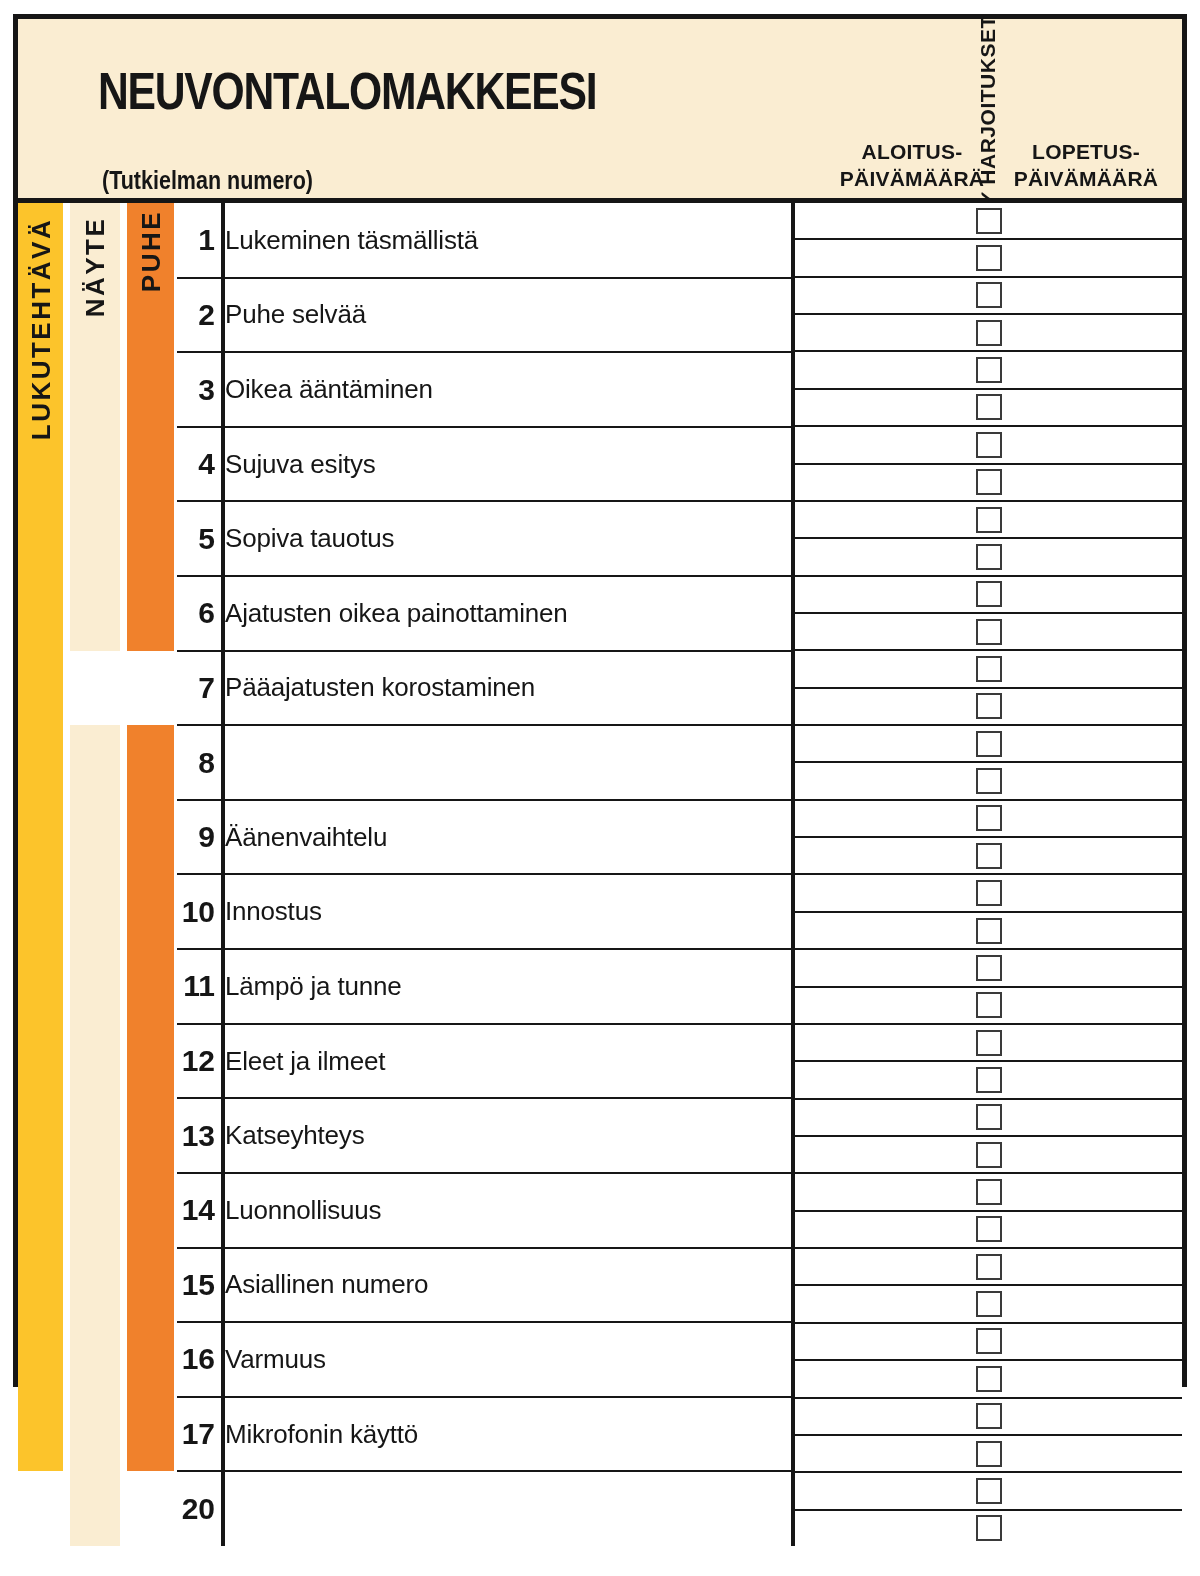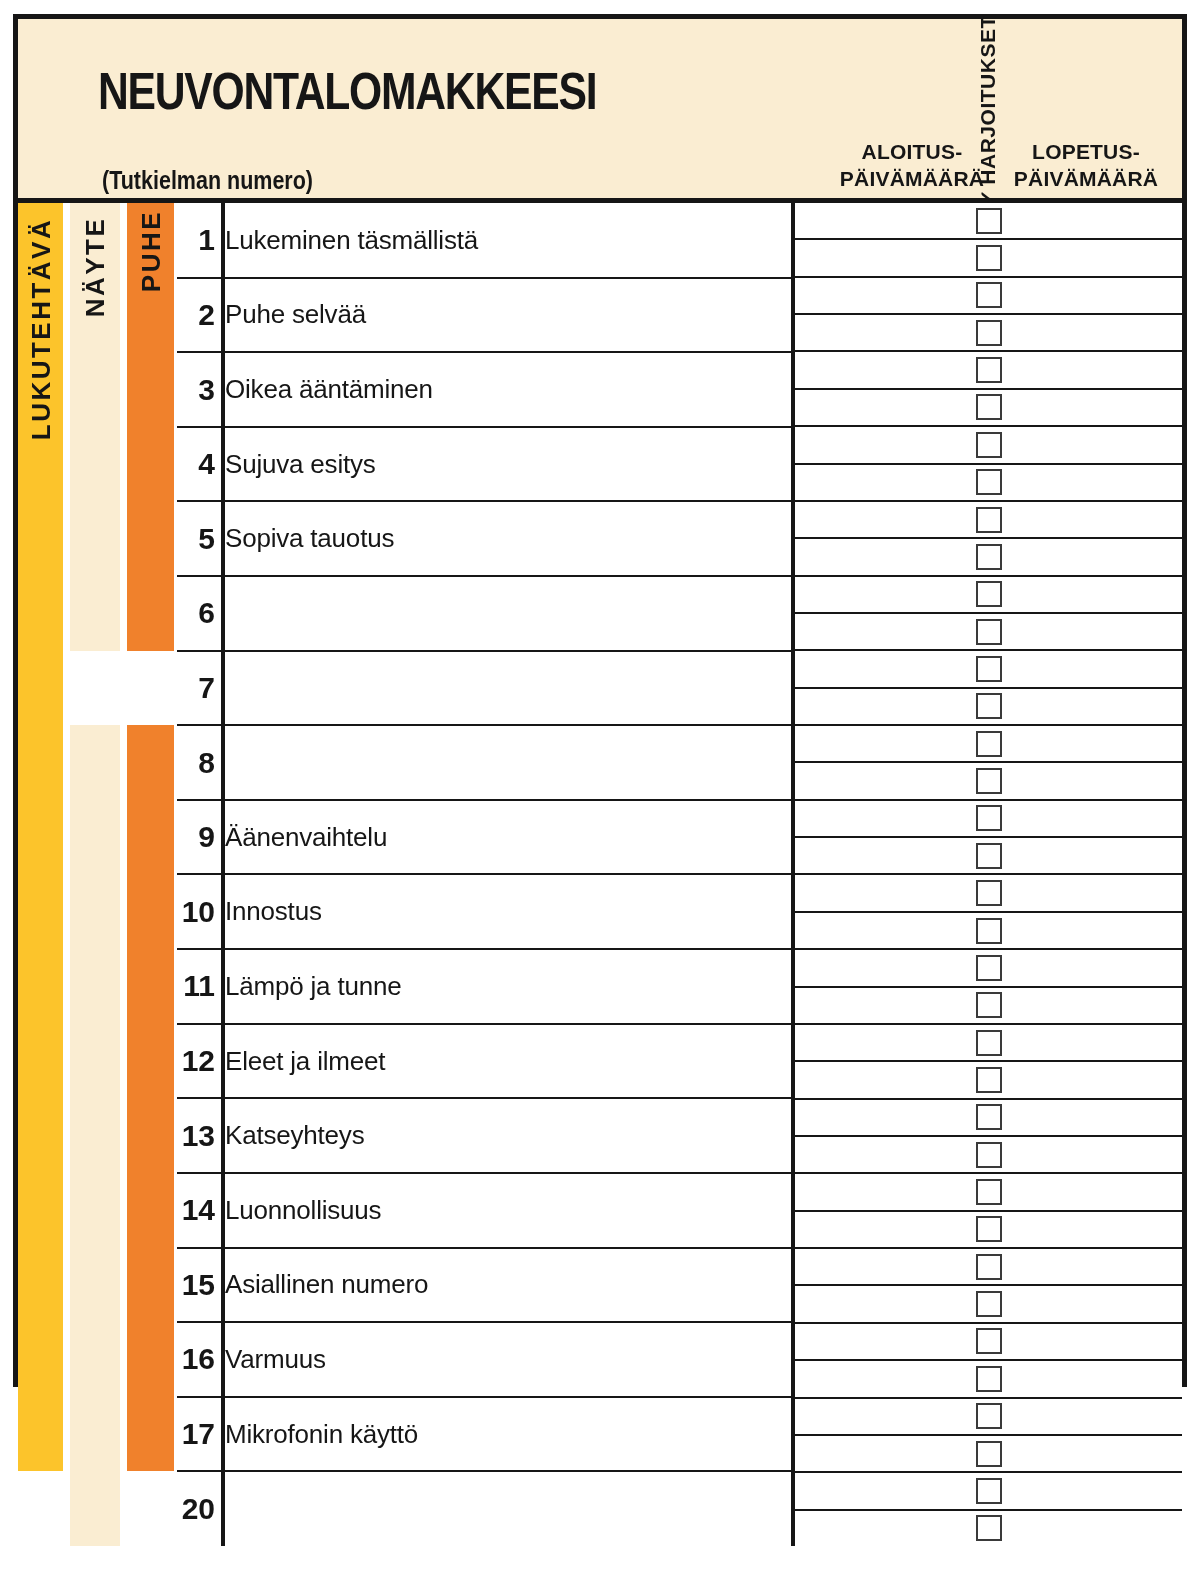--- a/index.html
+++ b/index.html
@@ -240,25 +240,27 @@
 
   <div class="row">
     <div class="num">5</div>
     <div class="vdiv"></div>
     <div class="rlabel">Sopiva tauotus</div>
   </div>
 
   <div class="row">
     <div class="num">6</div>
     <div class="vdiv"></div>
+    <div class="rlabel">Ajatusten oikea painottaminen</div>
   </div>
 
   <div class="row">
     <div class="num">7</div>
     <div class="vdiv"></div>
+    <div class="rlabel">Pääajatusten korostaminen</div>
   </div>
 
   <div class="row">
     <div class="num">8</div>
     <div class="vdiv"></div>
   </div>
 
   <div class="row">
     <div class="num">9</div>
     <div class="vdiv"></div>

